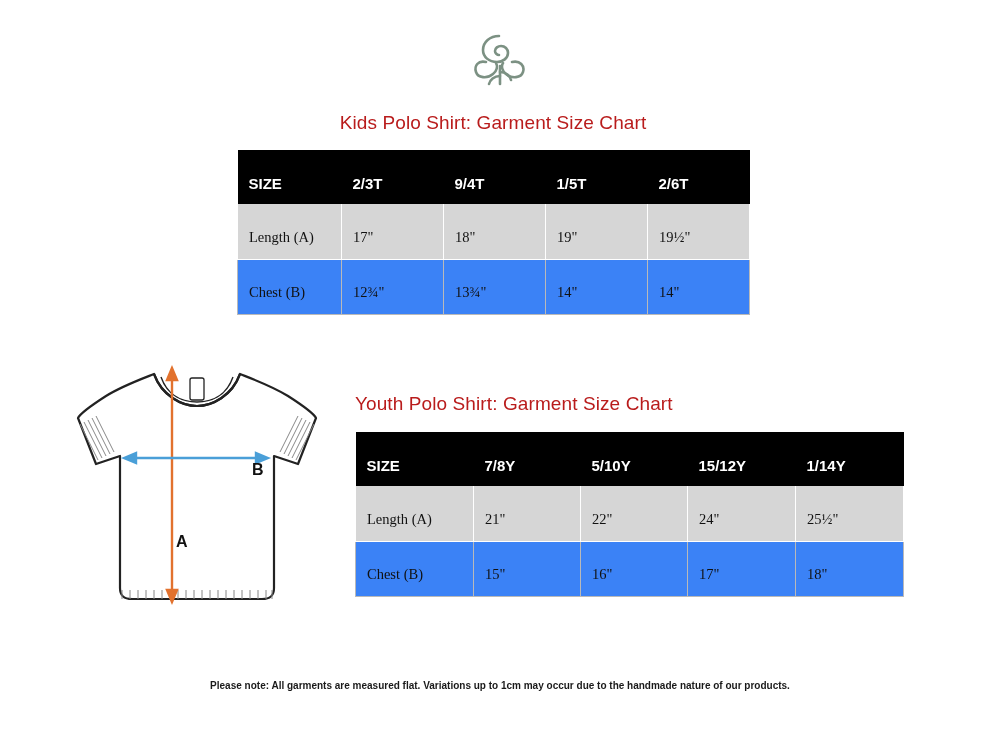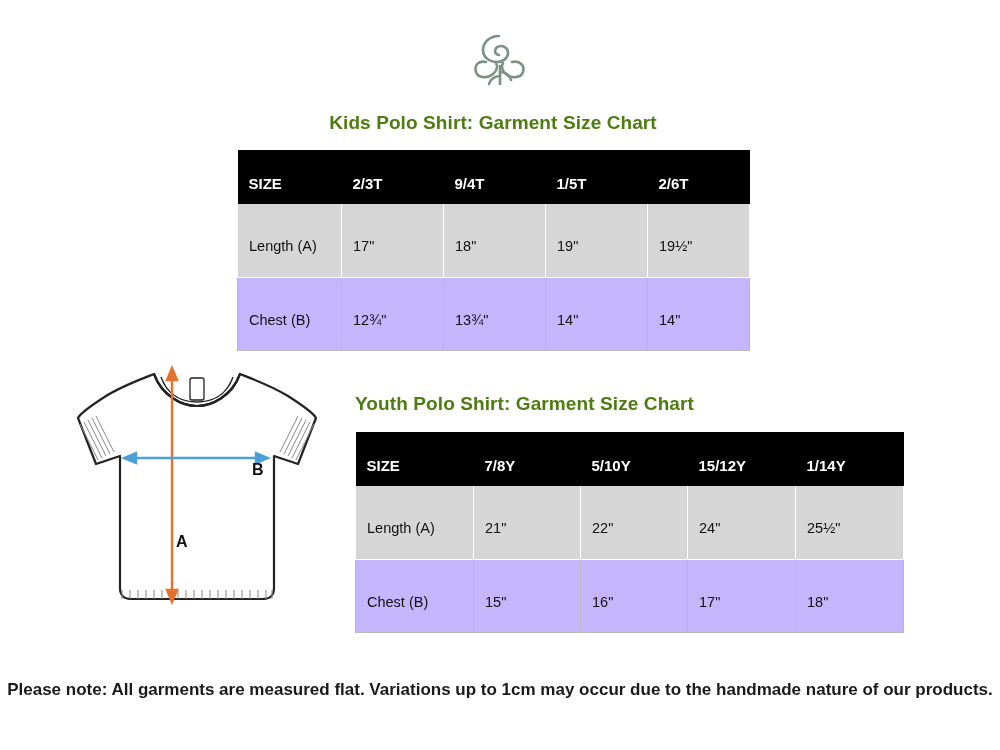--- a/index.html
+++ b/index.html
@@ -22,22 +22,22 @@
     top: 22px;
     left: 0;
     width: 1000px;
     display: flex;
     justify-content: center;
   }
 
   
   .chart-title {
     font-size: 19px;
-    font-weight: 700;
-    color: #4d7c0f;
+    font-weight: 400;
+    color: #b91c1c;
     letter-spacing: 0.1px;
   }
 
   #kids-title {
     position: absolute;
     top: 112px;
     left: 237px;
     width: 512px;
     text-align: center;
   }
@@ -65,29 +65,30 @@
   }
   table.size-table thead th {
     background: #000000;
     color: #ffffff;
     font-weight: bold;
     height: 54px;
     font-size: 15px;
     border: none;
   }
   table.size-table tbody td {
-    height: 73px;
+    height: 55px;
     border: 1px solid #ffffff;
     border-top: none;
+    font-family: Liberation Serif, serif;
   }
   table.size-table tbody tr.shade td {
     background: #d6d6d6;
   }
   table.size-table tbody tr.plain td {
-    background: #c4b5fd;
+    background: #3b82f6;
     border: 1px solid #b9b9b9;
     border-top: none;
   }
   table.size-table tbody tr.plain td:first-child {
     border-left: 1px solid #b9b9b9;
   }
 
   #kids-table {
     position: absolute;
     top: 150px;
@@ -129,21 +130,21 @@
   #label-a { top: 533px; left: 176px; }
   #label-b { top: 461px; left: 252px; }
 
   
   #footer-note {
     position: absolute;
     top: 680px;
     left: 0;
     width: 1000px;
     text-align: center;
-    font-size: 17px;
+    font-size: 10px;
     font-weight: bold;
     color: #1a1a1a;
   }
 </style>
 </head>
 <body>
 
 <div class="logo-wrap">
   <span>
     <svg width="72" height="72" viewBox="0 0 72 72" fill="none" xmlns="http://www.w3.org/2000/svg">

